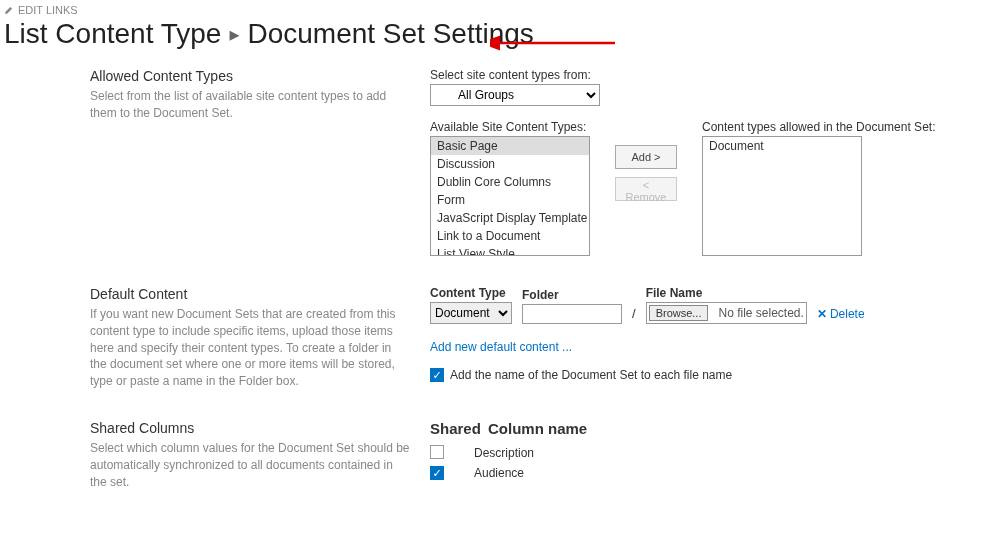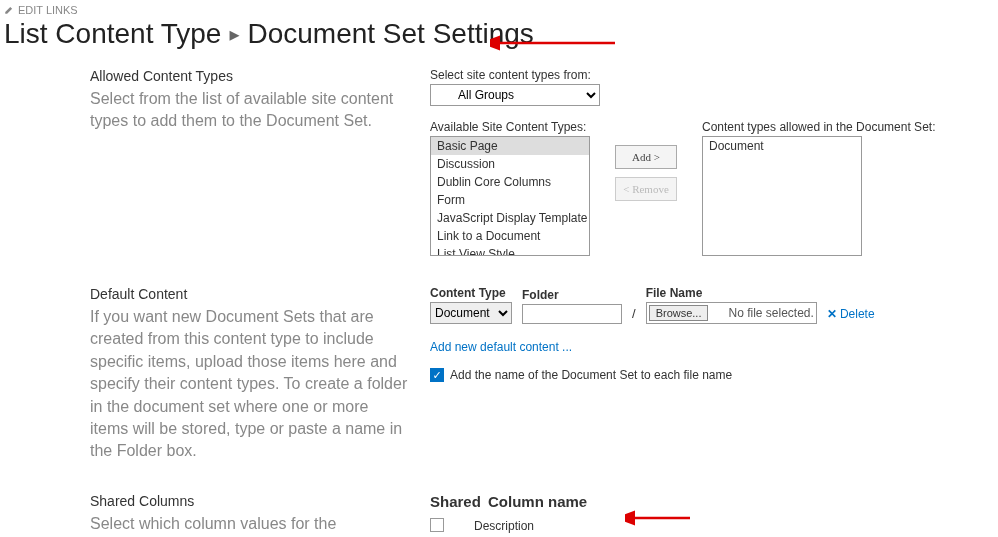--- a/index.html
+++ b/index.html
@@ -43,21 +43,21 @@
   .right-col {
     flex: 1;
     padding-right: 20px;
   }
   .section-heading {
     font-size: 14px;
     color: #333;
     margin-bottom: 4px;
   }
   .section-desc {
-    font-size: 16px;
+    font-size: 12px;
     color: #888;
     line-height: 1.4;
   }
   .field-label {
     font-size: 12px;
     color: #333;
     margin-bottom: 2px;
   }
   select, input[type=text] {
     font-family: inherit;
@@ -96,35 +96,34 @@
     margin-top: 25px;
   }
   .btn {
     font-size: 11px;
     border: 1px solid #aaa;
     background: #f4f4f4;
     width: 62px;
     height: 24px;
     cursor: pointer;
     color: #444;
-    font-family: Liberation Serif, serif;
   }
   .btn:disabled { color: #bbb; cursor: default; border-color:#ccc; }
   .desc-block {
     font-size: 12px;
     color: #333;
     margin-top: 10px;
     line-height: 1.4;
   }
   .dc-table { display:flex; gap:10px; align-items:flex-end;}
   .dc-col { display:flex; flex-direction:column; }
   .dc-ct select { width:82px; height:22px; border:1px solid #999;}
   .dc-folder input { width:100px; height:20px; border:1px solid #999; padding:0 3px;}
   .dc-slash { padding-bottom:3px; }
-  .dc-file { display:flex; align-items:center; border:1px solid #999; height:22px; padding:1px 2px; gap:20px; }
+  .dc-file { display:flex; align-items:center; border:1px solid #999; height:22px; padding:1px 2px; gap:10px; }
   .dc-file .browse { font-size:11px; border:1px solid #888; background:#eee; padding:1px 6px; cursor:pointer;}
   .dc-file .nofile { font-size:12px; color:#555; }
   .delete-link {
     color: #0072c6;
     font-size: 12px;
     display: flex;
     align-items: center;
     gap: 3px;
     cursor: pointer;
     padding-bottom:3px;

